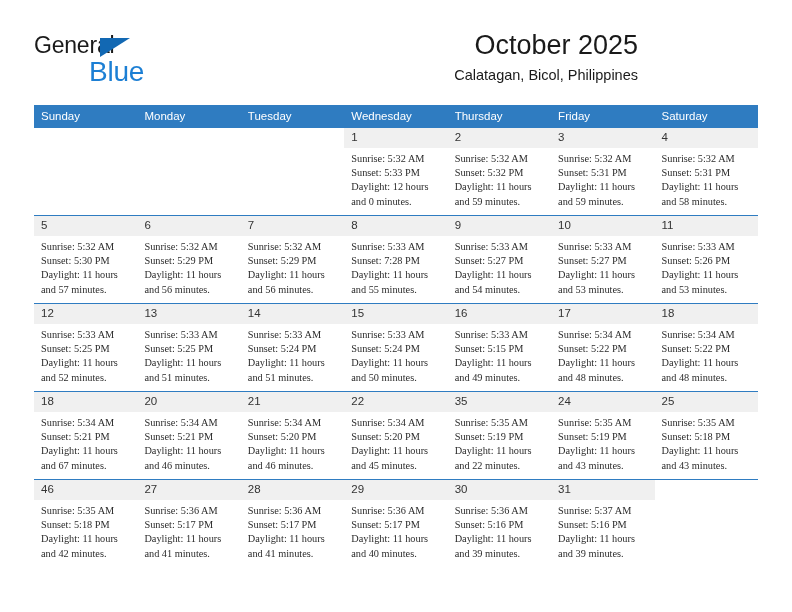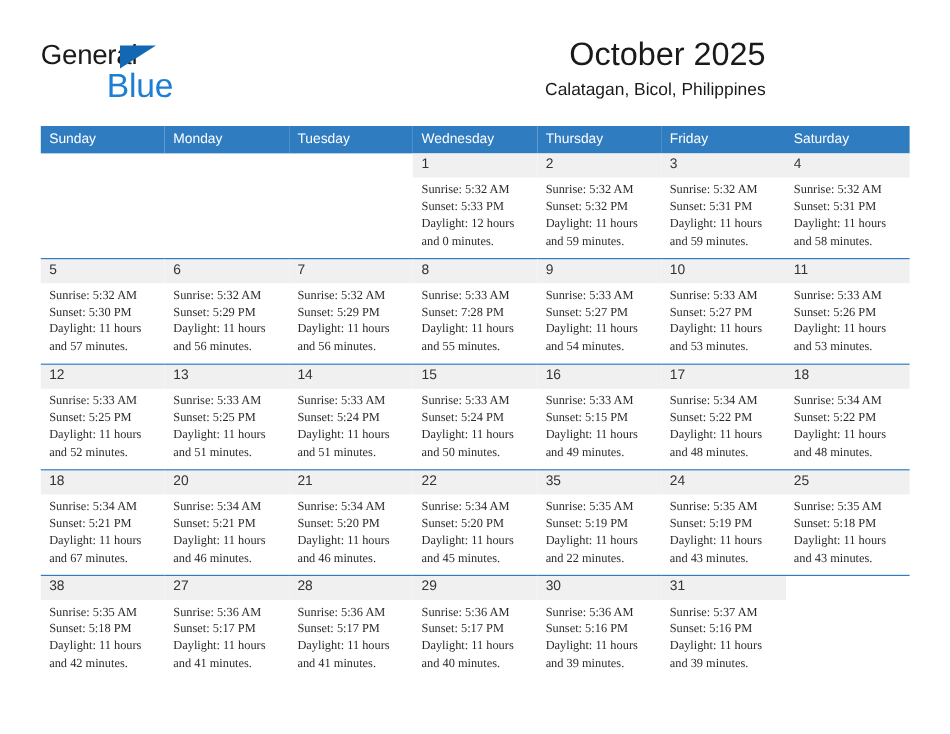--- a/index.html
+++ b/index.html
@@ -468,21 +468,21 @@
                 <div>Sunset: 5:18 PM</div>
                 <div>Daylight: 11 hours</div>
                 <div>and 43 minutes.</div>
               </div>
             </div>
           </td>
         </tr>
         <tr class="week-row">
           <td>
             <div class="cell-inner filled">
-              <div class="daynum">38</div>
+              <div class="daynum">46</div>
               <div class="details">
                 <div>Sunrise: 5:35 AM</div>
                 <div>Sunset: 5:18 PM</div>
                 <div>Daylight: 11 hours</div>
                 <div>and 42 minutes.</div>
               </div>
             </div>
           </td>
           <td>
             <div class="cell-inner filled">

